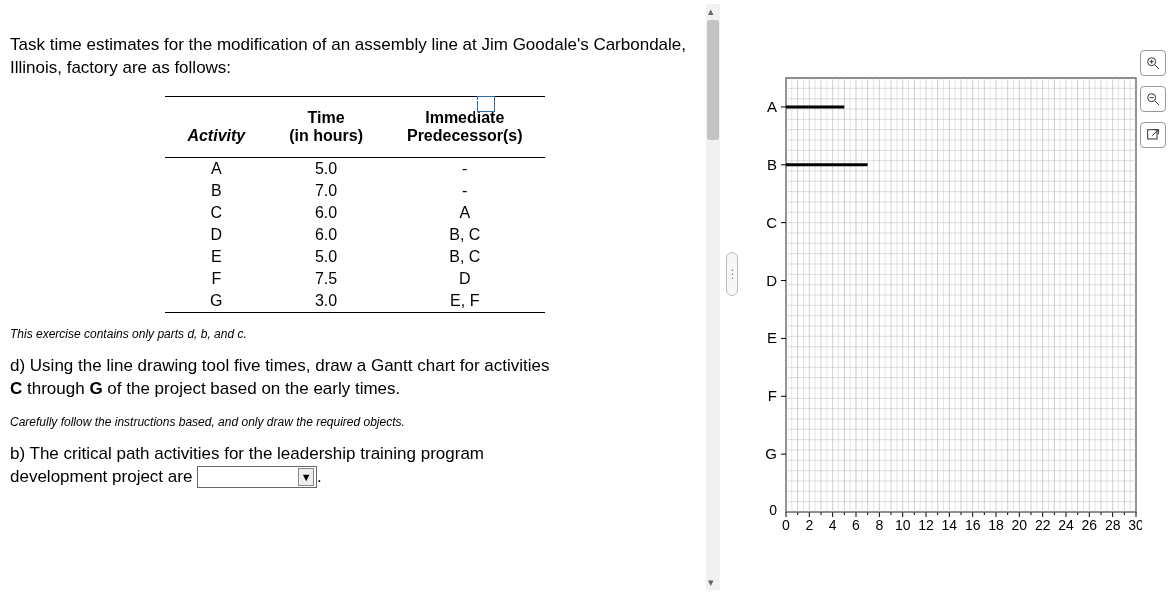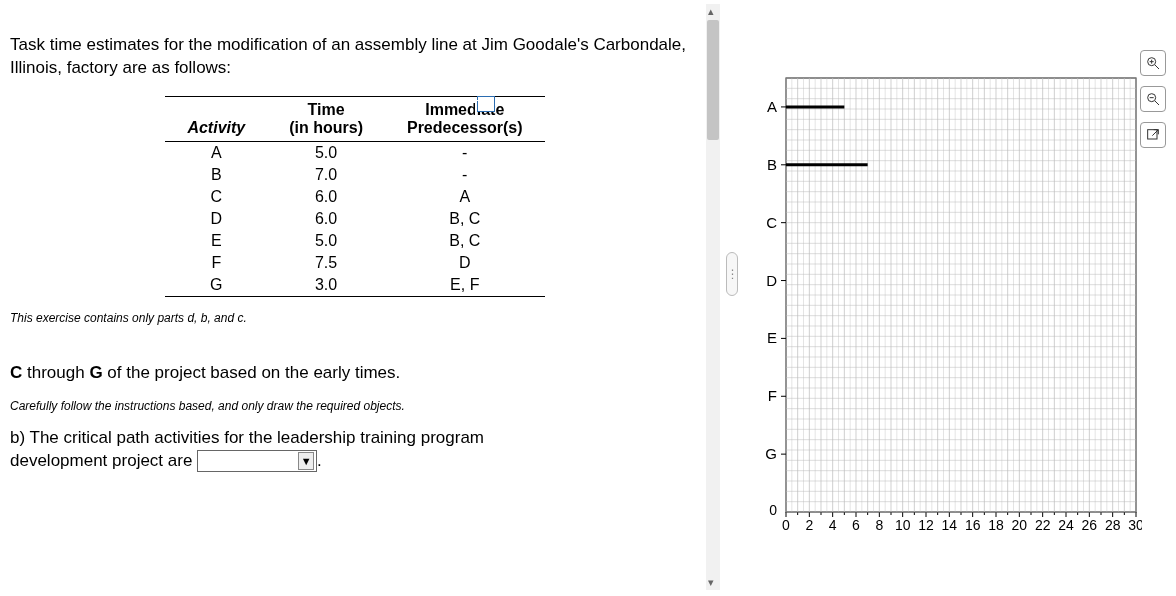--- a/index.html
+++ b/index.html
@@ -24,21 +24,21 @@
     margin-top: 30px;
   }
   .intro { font-size: 17px; line-height: 1.35; margin-bottom: 16px; }
   .data-table {
     border-collapse: collapse;
     margin: 0 auto 10px auto;
     font-size: 16px;
   }
   .data-table th {
     font-weight: 700;
-    padding: 4px 22px;
+    padding: 12px 22px;
     border-top: 1px solid #000;
     border-bottom: 1px solid #000;
     text-align: center;
   }
   .data-table td {
     padding: 2px 22px;
     text-align: center;
   }
   .data-table tr:last-child td { border-bottom: 1px solid #000; }
   .italic-note { font-style: italic; font-size: 12px; margin: 14px 0 14px 0; }
@@ -183,21 +183,21 @@
           <td>G</td>
           <td>3.0</td>
           <td>E, F</td>
         </tr>
       </tbody>
   </table>
 
   <div class="italic-note">This exercise contains only parts d, b, and c.</div>
 
   <div class="body-text">
-    <br>
+    <span>d) Using the line drawing tool five times, draw a Gantt chart for activities</span><br>
     <b>C</b><span> through </span><b>G</b><span> of the project based on the early times.</span>
   </div>
 
   <div class="italic-note">Carefully follow the instructions based, and only draw the required objects.</div>
 
   <div class="body-text">
     <span>b) The critical path activities for the leadership training program</span><br>
     <span>development project are </span><span class="dropdown"><span class="arrow">▼</span></span><span>.</span>
   </div>
 </div>

